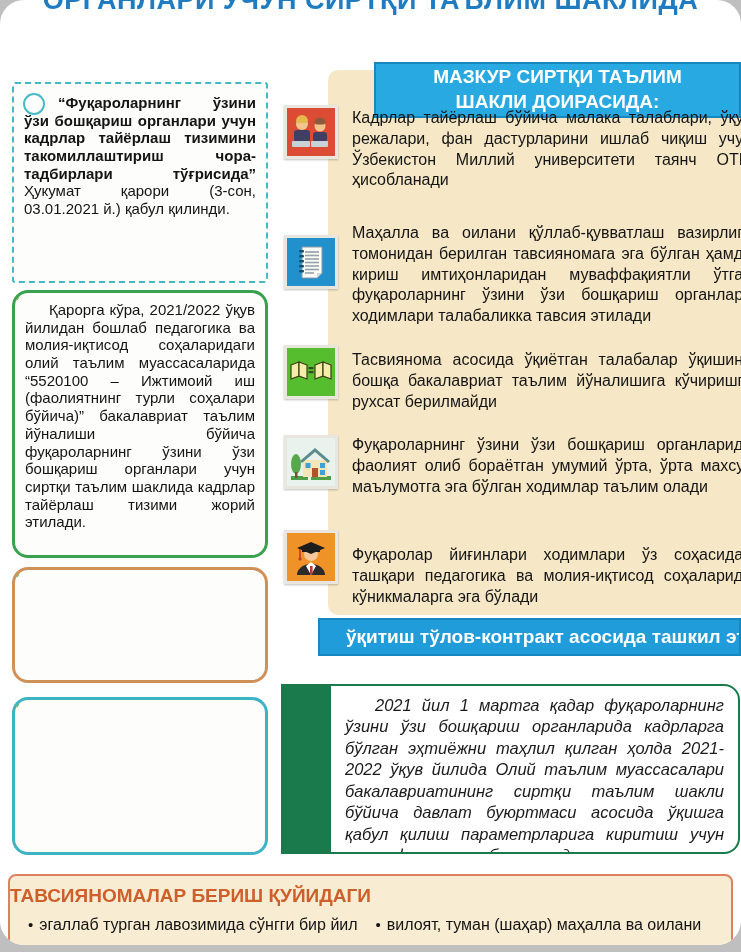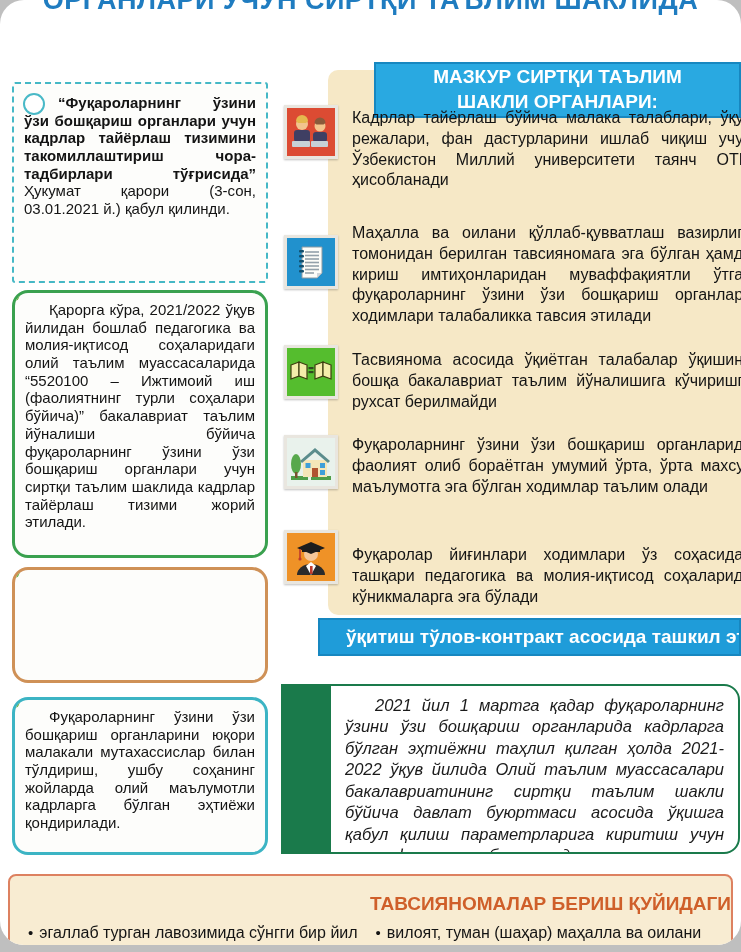--- a/index.html
+++ b/index.html
@@ -46,21 +46,21 @@
   .note-box{position:absolute;left:281px;top:684px;width:459px;height:170px;background:#fff;
     border:2px solid #1a7a4b;border-radius:0 16px 16px 0;box-sizing:border-box;overflow:hidden;}
   .note-green{position:absolute;left:0;top:0;bottom:0;width:48px;background:#1a7a4b;}
   .note-text{position:absolute;left:48px;right:0;top:0;bottom:0;padding:9px 14px 9px 14px;
     font-style:italic;font-size:16.5px;line-height:1.3;color:#1b1b1b;text-align:justify;}
   .note-text p{margin:0;text-indent:30px;}
 
   
   .criteria{position:absolute;left:8px;top:874px;width:725px;height:110px;background:#f8ecd2;
     border:2px solid #dd8160;border-radius:8px;box-sizing:border-box;overflow:hidden;}
-  .crit-header{margin-top:16px;text-align:right;color:#cf5f2a;font-weight:bold;font-size:19px;line-height:1.25;}
+  .crit-header{margin-top:8px;text-align:left;color:#cf5f2a;font-weight:bold;font-size:19px;line-height:1.25;}
   .crit-bullets{display:flex;margin-top:8px;padding:0 18px;gap:10px;}
   .crit-bullet{flex:1;font-size:16px;color:#141414;white-space:nowrap;overflow:hidden;}
   .crit-bullet .dot{font-size:15px;margin-right:6px;}
 </style>
 </head>
 <body>
 
 <div class="page">
 
   <div class="title-line title1">ОРГАНЛАРИ УЧУН СИРТҚИ ТАЪЛИМ ШАКЛИДА</div>
@@ -74,28 +74,27 @@
     <span class="check">✔</span>
     <p>Қарорга кўра, 2021/2022 ўқув йилидан бошлаб педагогика ва молия-иқтисод соҳаларидаги олий таълим муассасаларида “5520100 – Ижтимоий иш (фаолиятнинг турли соҳалари бўйича)” бакалавриат таълим йўналиши бўйича фуқароларнинг ўзини ўзи бошқариш органлари учун сиртқи таълим шаклида кадрлар тайёрлаш тизими жорий этилади.</p>
   </div>
 
   <div class="lbox box3">
     <span class="check">✔</span>
   </div>
 
   <div class="lbox box4">
     <span class="check">✔</span>
-    <p>Фуқароларнинг ўзини ўзи бошқариш органларини юқори малакали мутахассислар билан тўлдириш, ушбу соҳанинг жойларда олий маълумотли кадрларга бўлган эҳтиёжи қондирилади.</p>
   </div>
 
   <div class="cream"></div>
 
   <div class="rp-header">
     <span>МАЗКУР СИРТҚИ ТАЪЛИМ</span>
-    <span>ШАКЛИ ОРГАНЛАРИ:</span>
+    <span>ШАКЛИ ДОИРАСИДА:</span>
   </div>
 
   <div class="icon-frame" style="top:105px;background:#dc4b33;">
     <svg width="48" height="48" viewBox="0 0 48 48">
       <circle cx="15" cy="16" r="6" fill="#f2c48d"></circle>
       <path d="M9 13 a6 6 0 0 1 12 0 l-2 2 -8 0 z" fill="#e5b94e"></path>
       <rect x="7" y="22" width="16" height="12" rx="3" fill="#3f3f63"></rect>
       <rect x="5" y="33" width="18" height="6" rx="1" fill="#c7d2d6"></rect>
       <circle cx="33" cy="18" r="5.5" fill="#f2c48d"></circle>
       <path d="M27.5 15 a5.5 5.5 0 0 1 11 0 l-2 1.5 -7 0 z" fill="#8a5a3b"></path>

